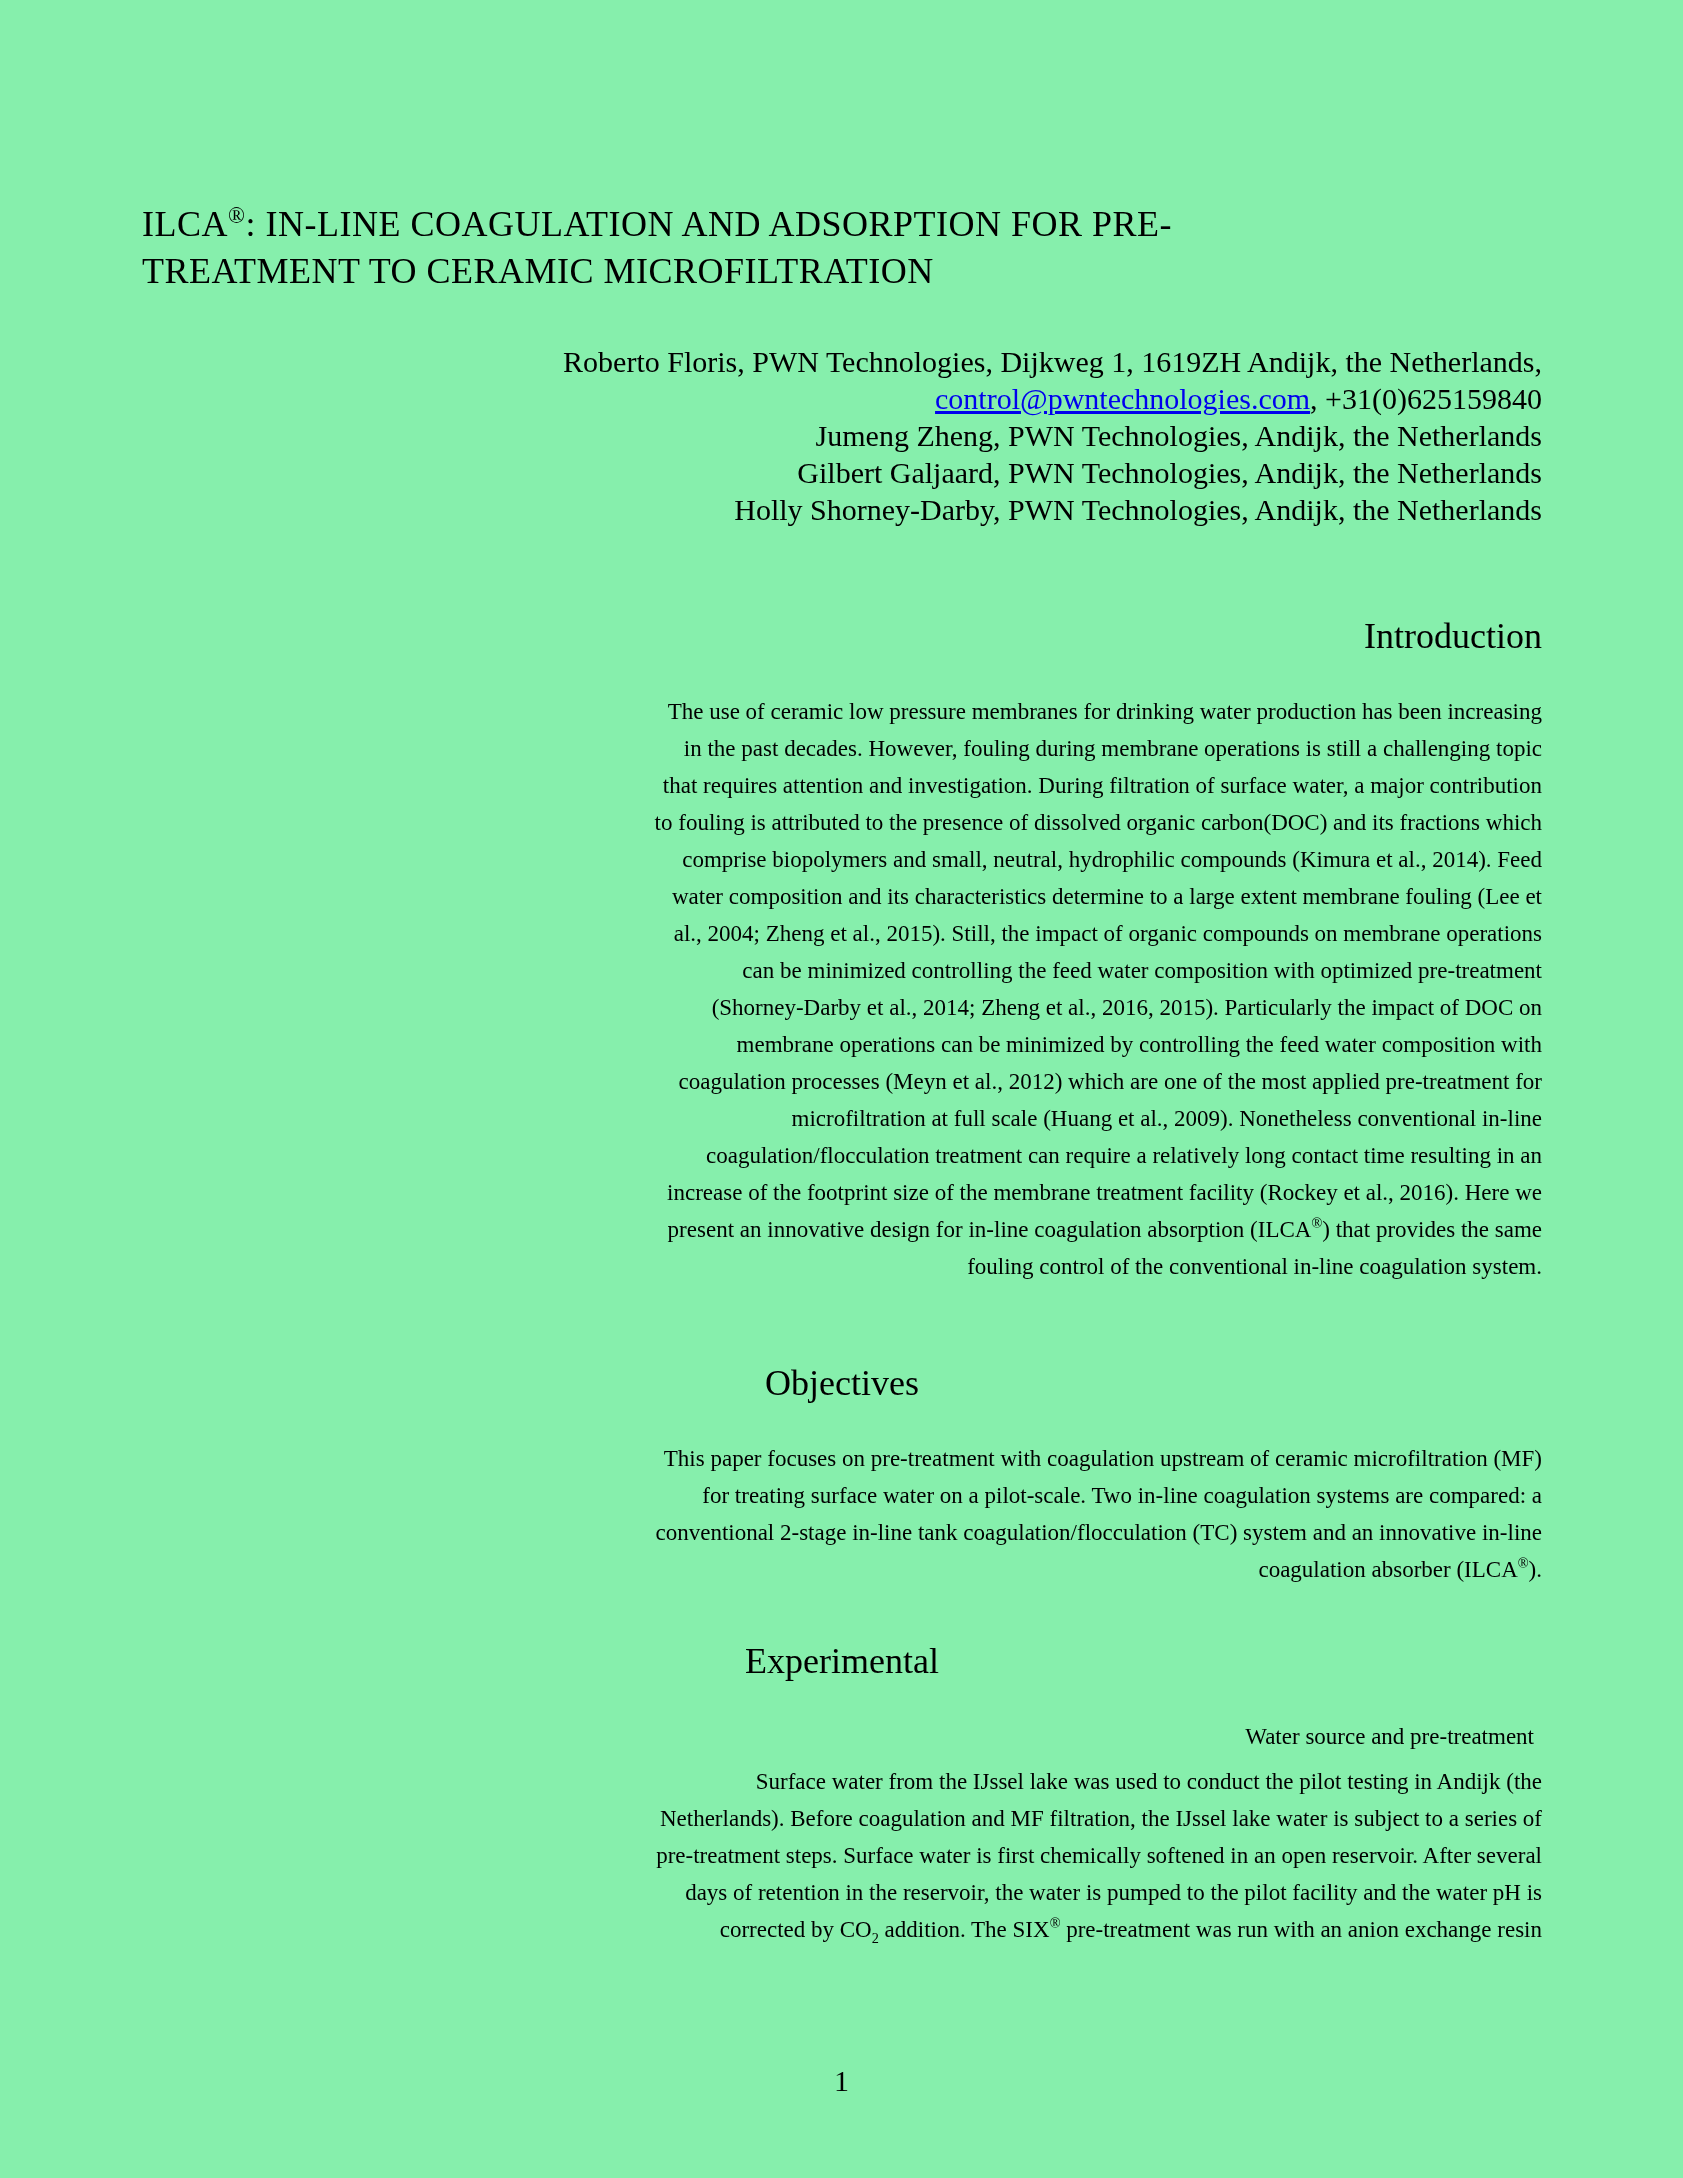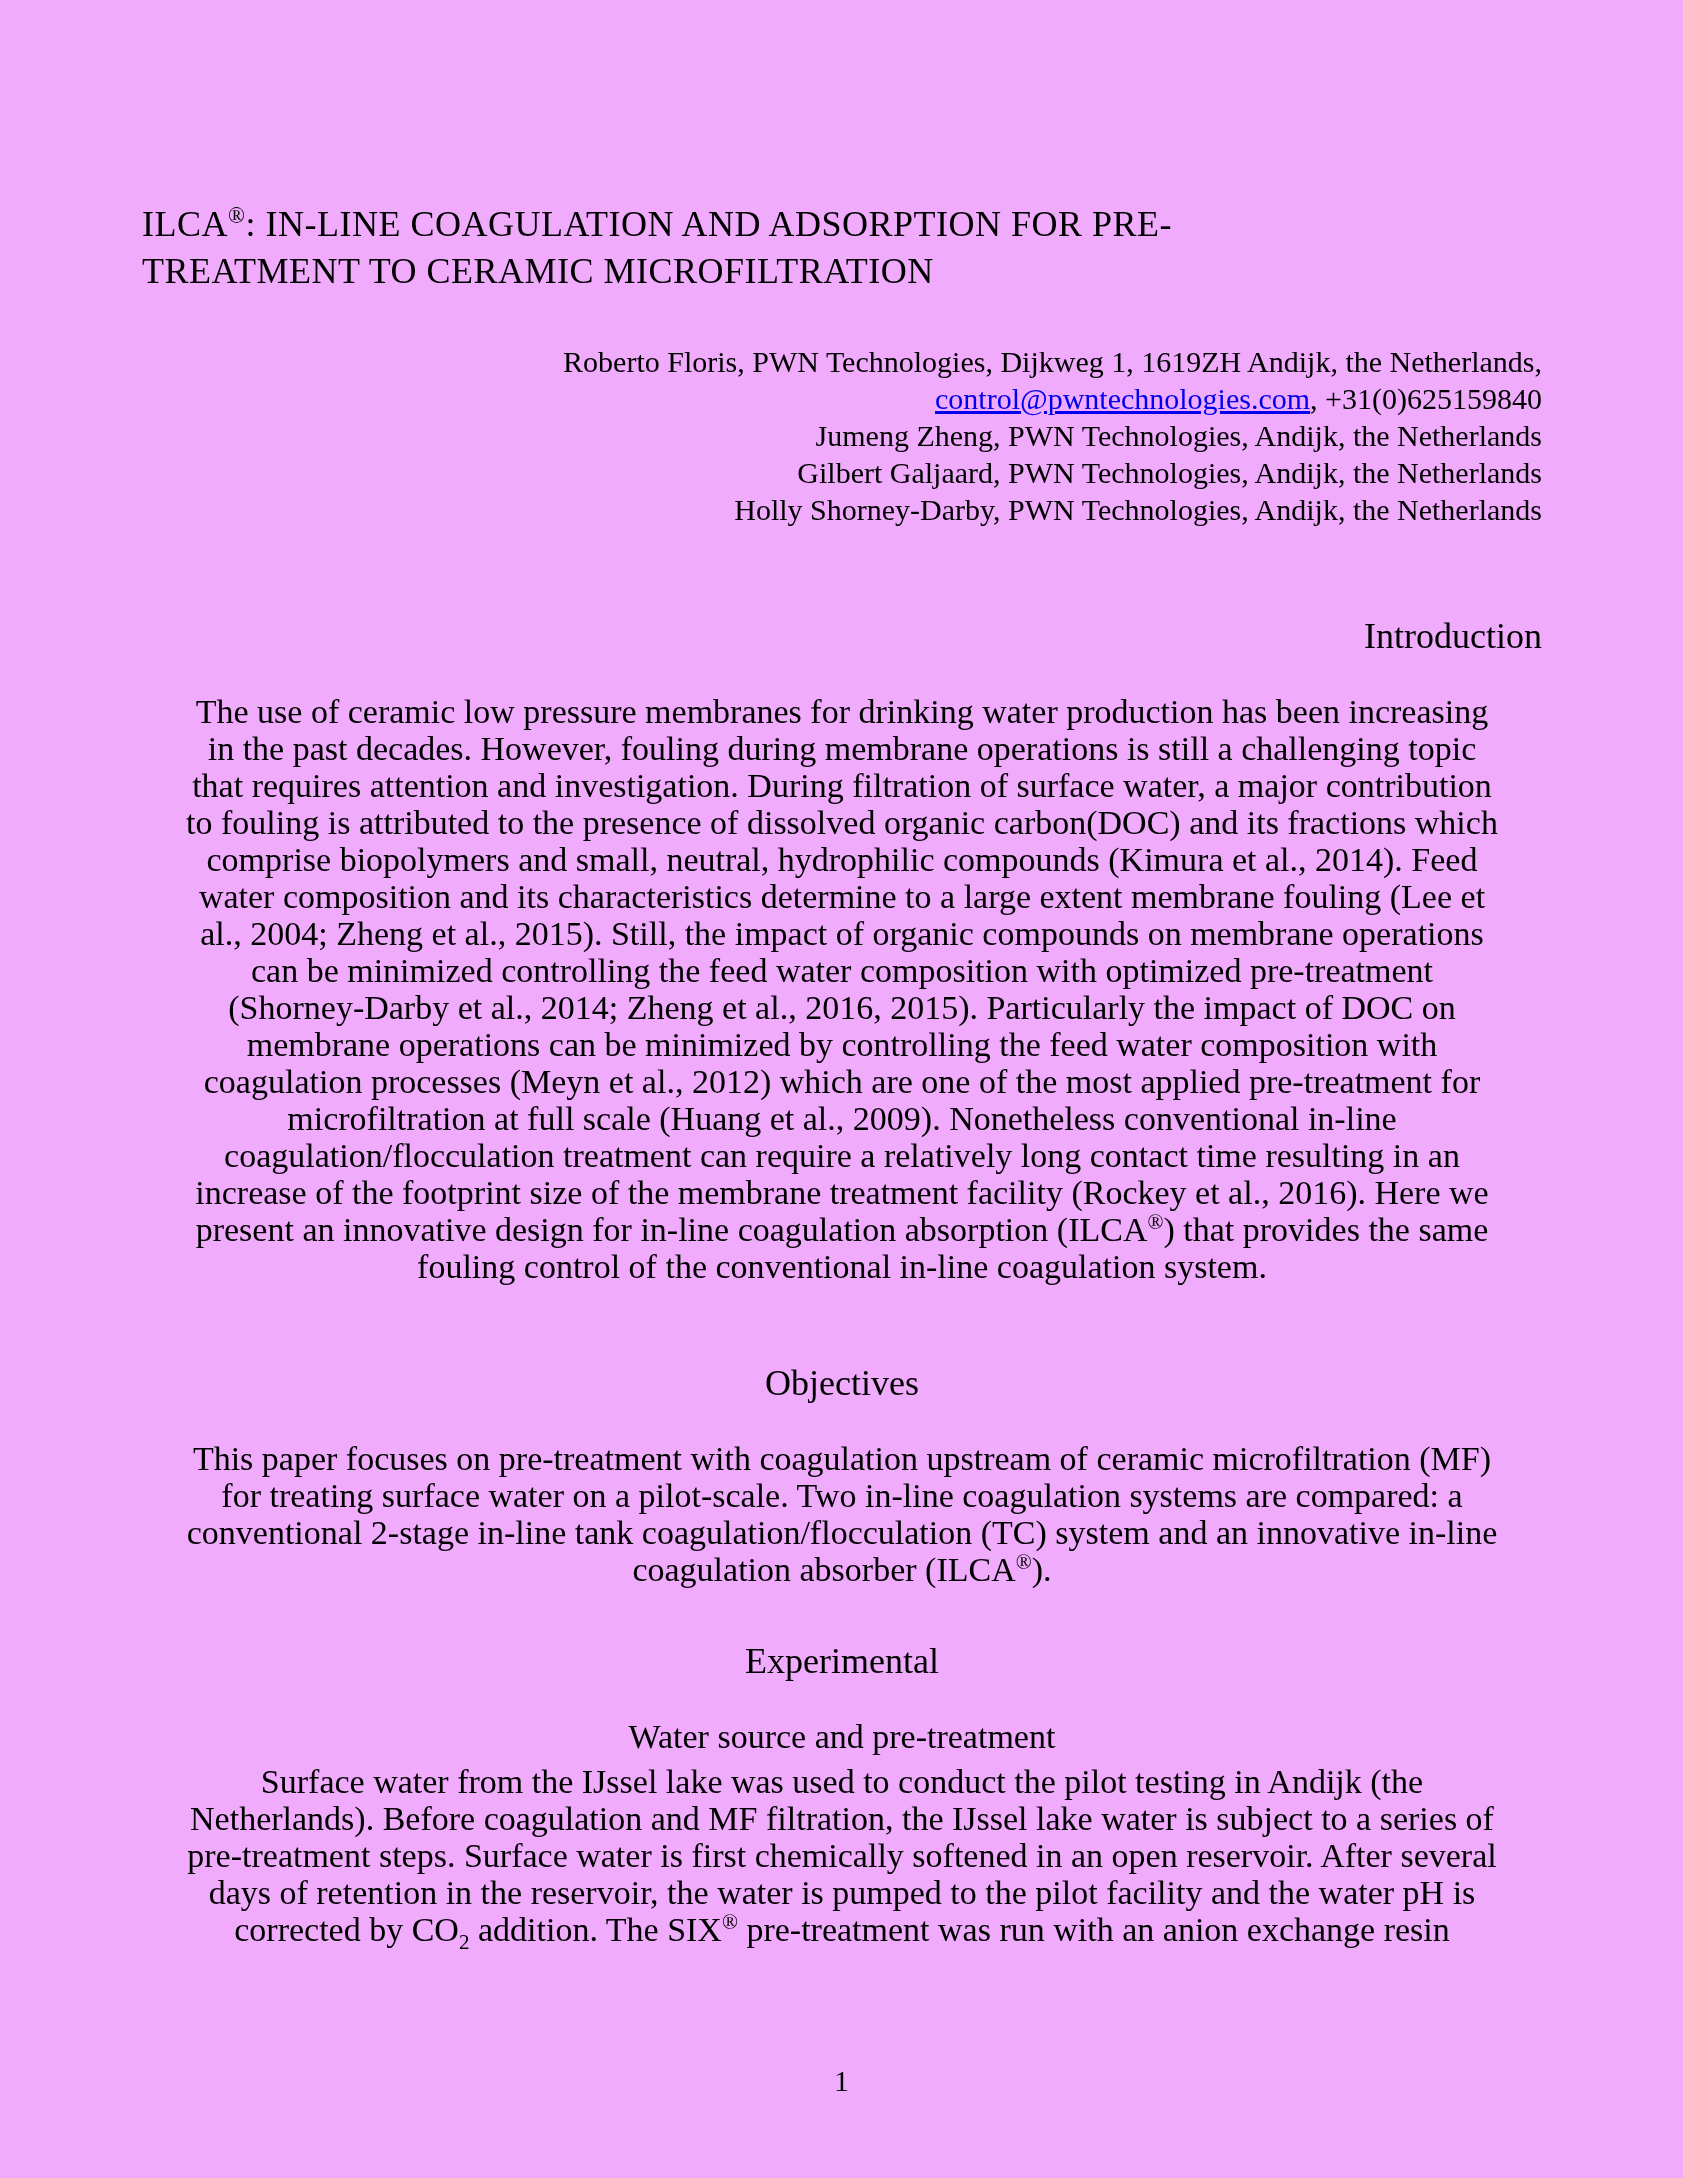--- a/index.html
+++ b/index.html
@@ -5,21 +5,21 @@
   html, body {
     margin: 0;
     padding: 0;
     background: #ffffff;
   }
   .page {
     position: relative;
     width: 1683px;
     height: 2178px;
     box-sizing: border-box;
-    background: #f0abfc;
+    background: #86efac;
     color: #000000;
     font-family: "Liberation Serif", "DejaVu Serif", serif;
     padding: 201px 141px 0 142px;
     overflow: hidden;
   }
   .title {
     font-size: 36px;
     line-height: 47px;
     font-weight: normal;
     margin: 0;
@@ -41,24 +41,24 @@
     font-size: 36px;
     line-height: 47px;
     font-weight: normal;
     text-align: center;
     margin: 0 0 33px 0;
   }
   .mt-intro { margin-top: 85px; text-align: right; }
   .mt-objectives { margin-top: 75px; }
   .mt-experimental { margin-top: 50px; }
   .body-text {
-    font-size: 34px;
+    font-size: 23px;
     line-height: 37px;
     margin: 0;
-    text-align: center;
+    text-align: right;
     font-family: Liberation Serif, serif;
   }
   .subheading {
     margin: 8px;
   }
   sup.reg {
     font-size: 0.62em;
     vertical-align: super;
     line-height: 0;
   }

